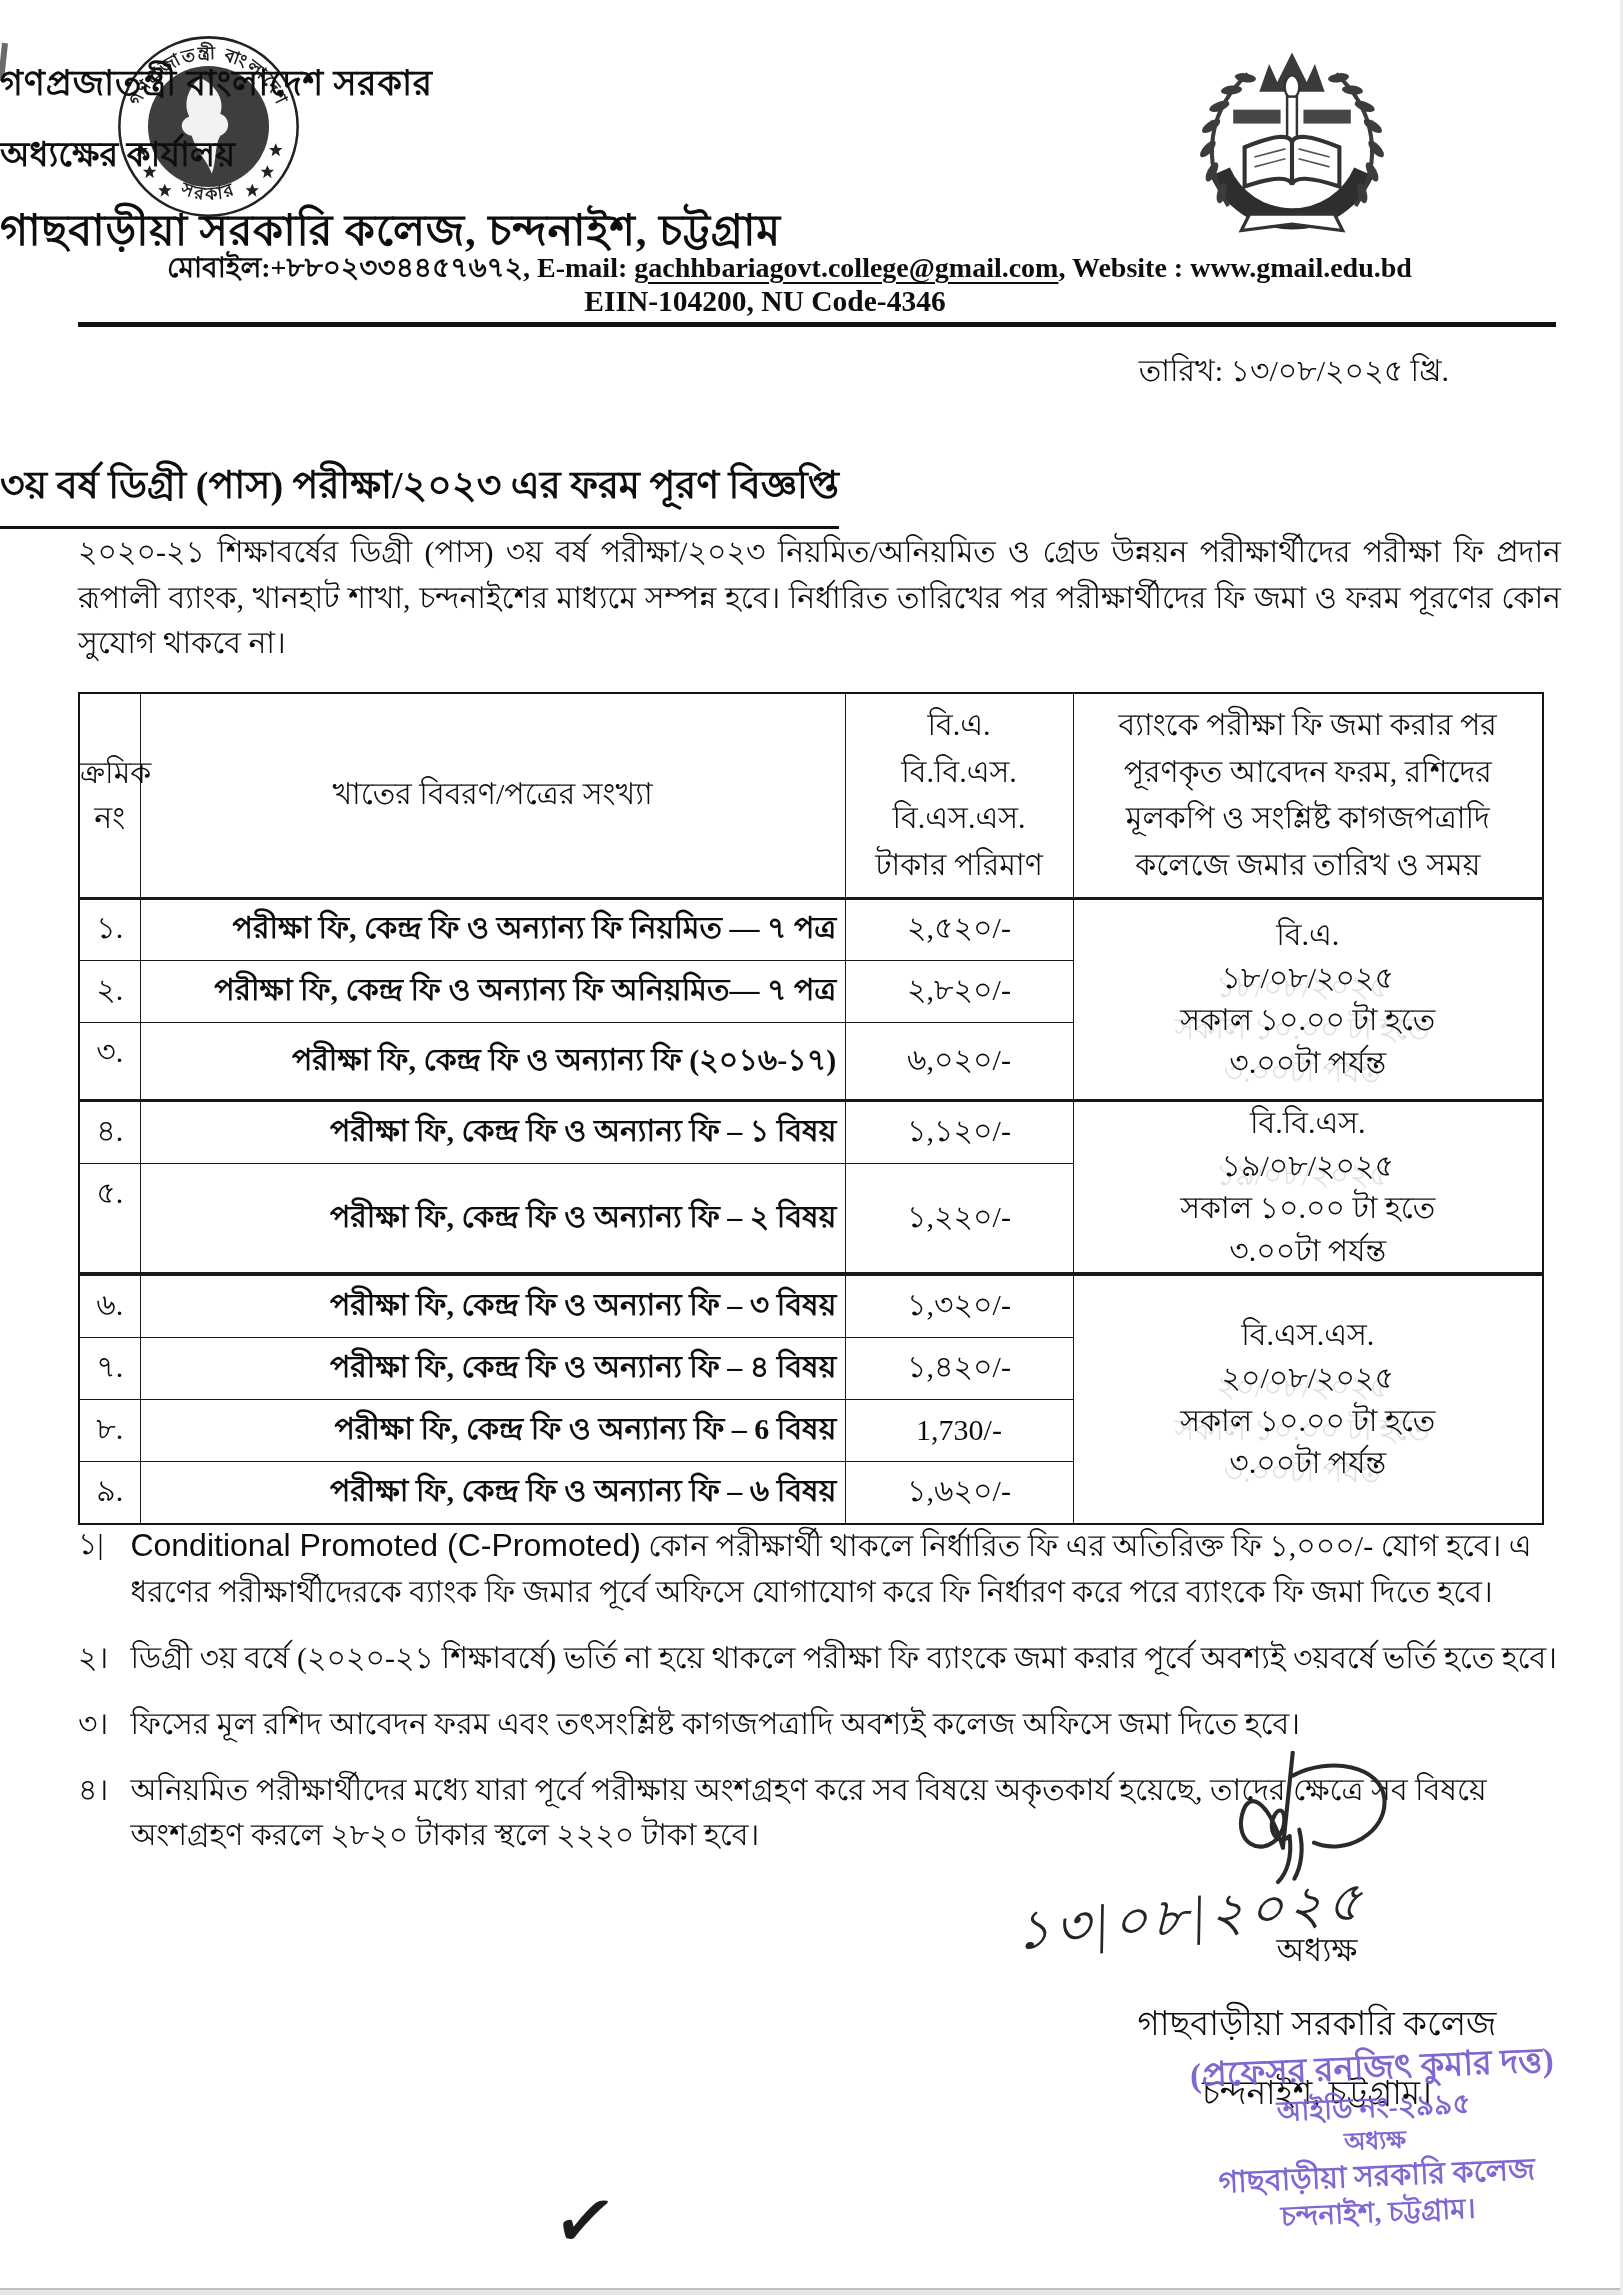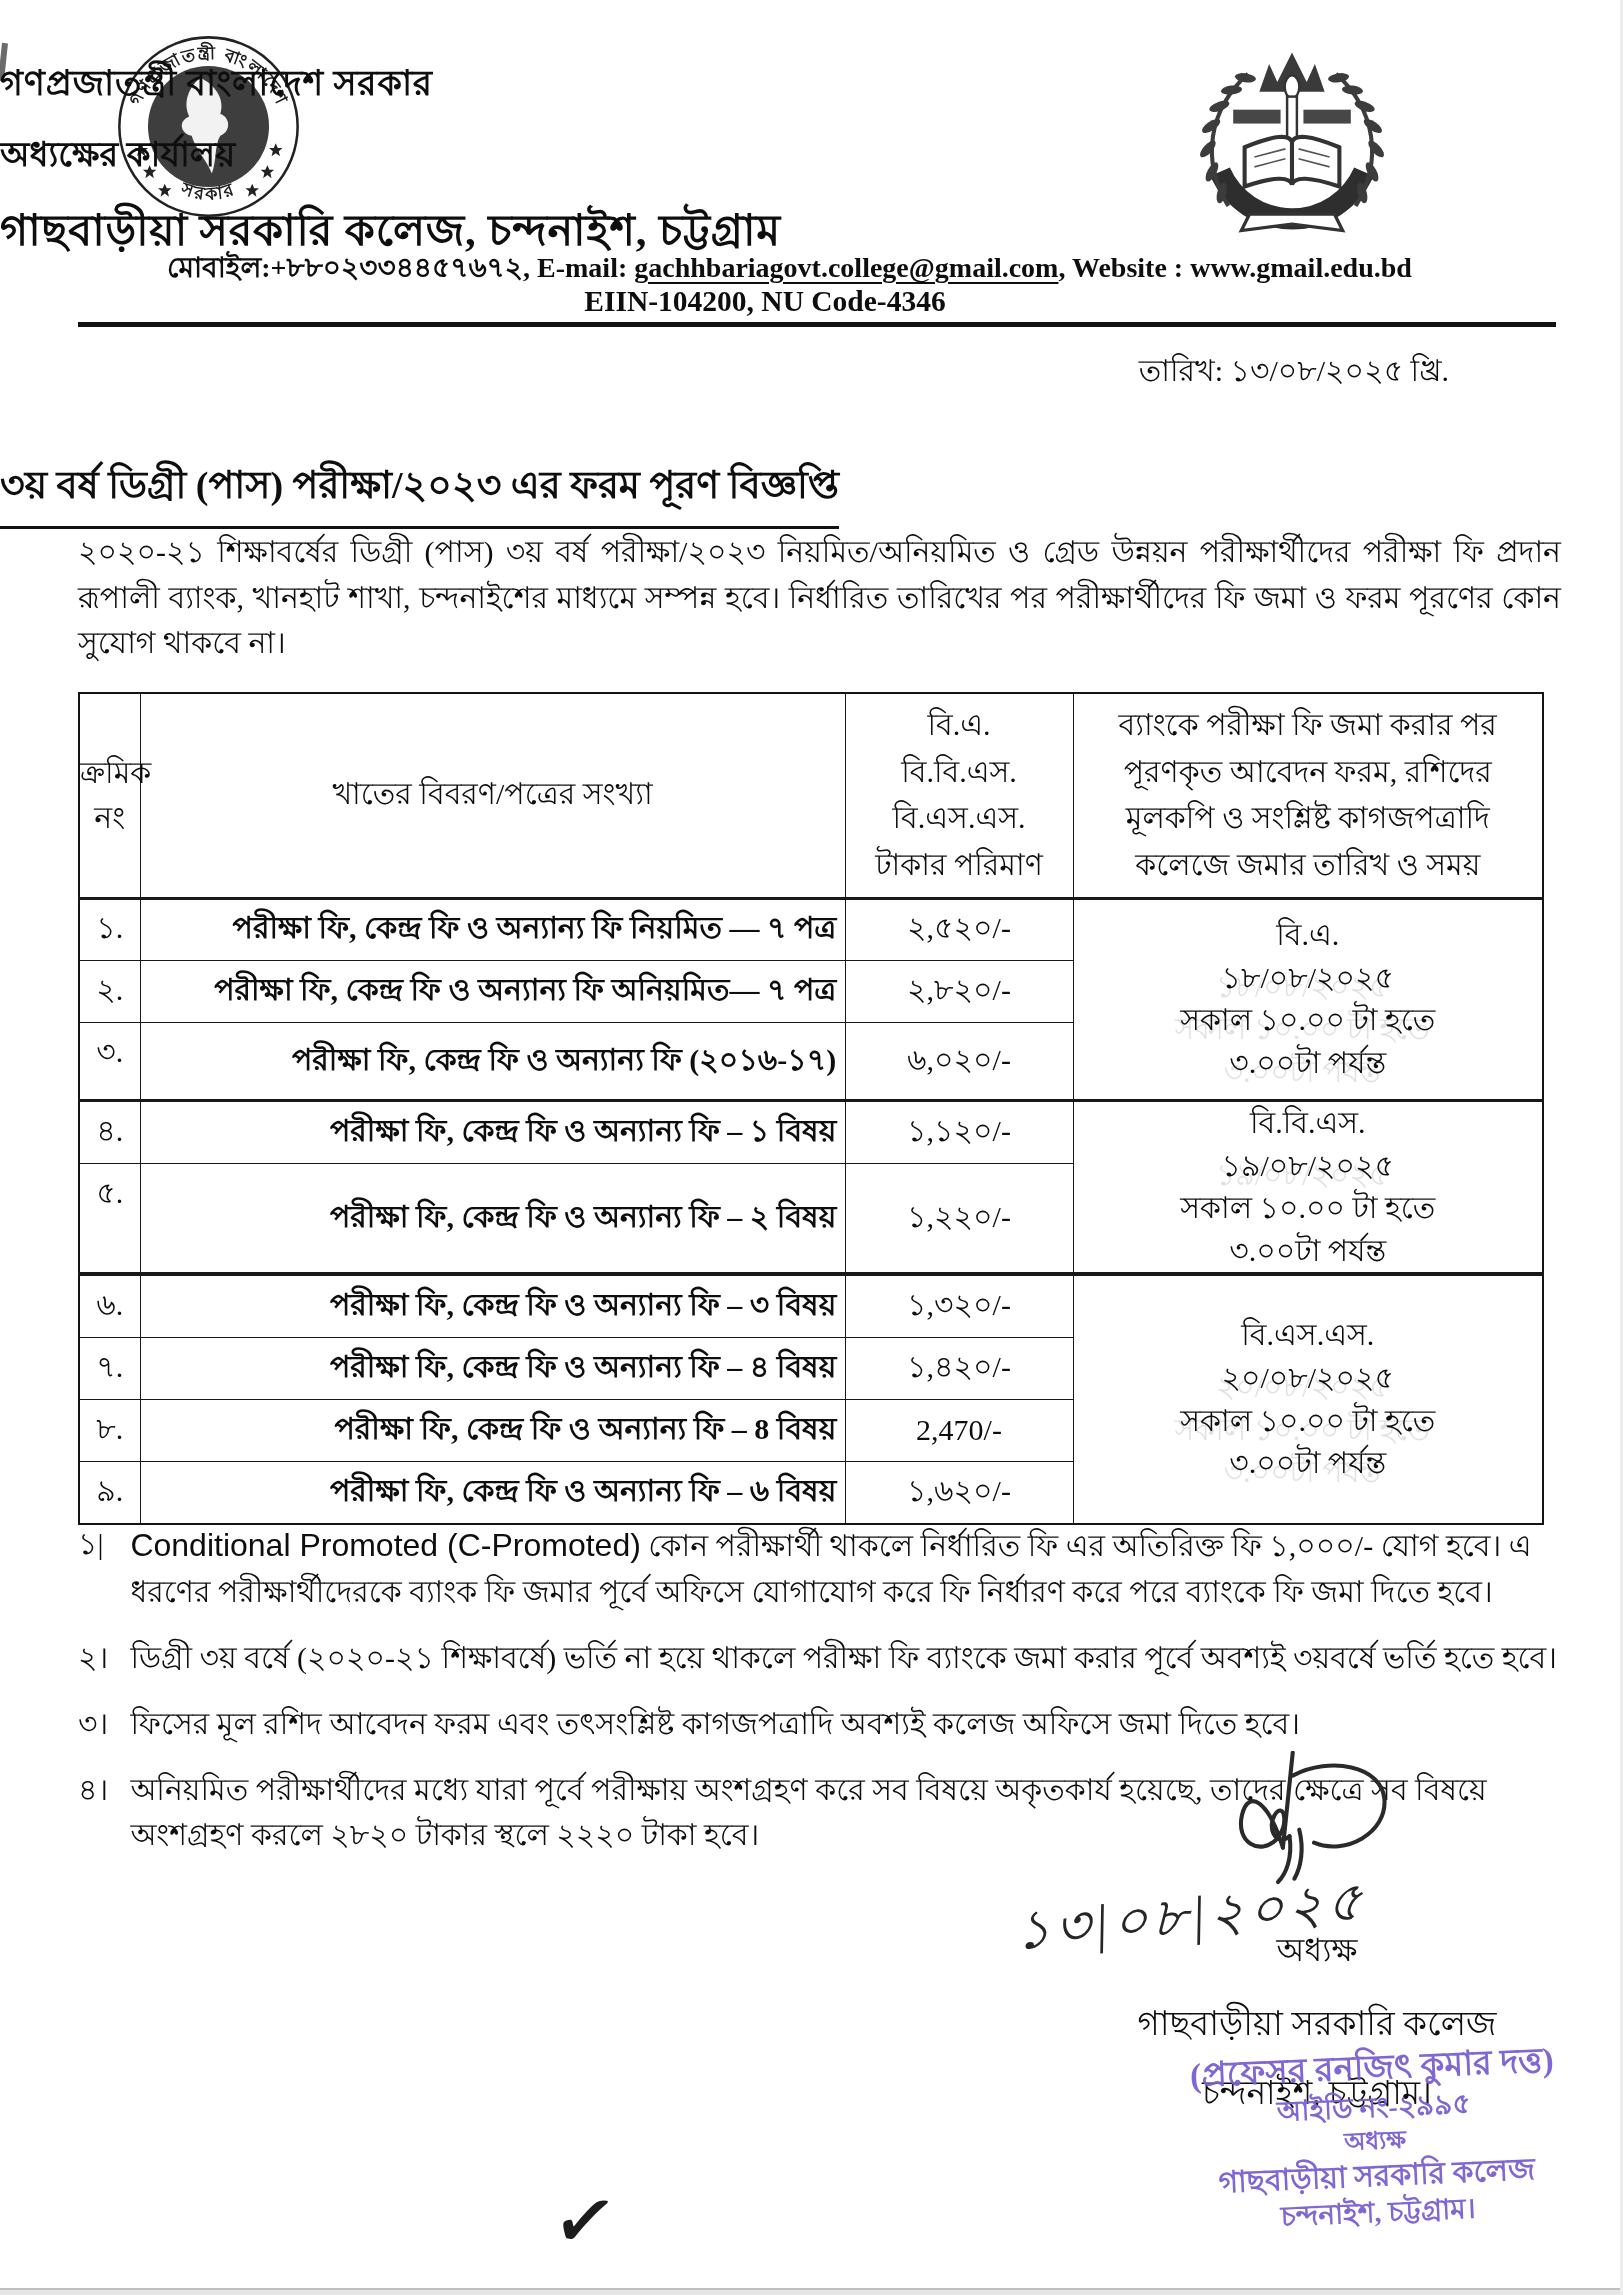--- a/index.html
+++ b/index.html
@@ -262,22 +262,22 @@
           <div class="grp-line ghost">৩.০০টা পর্যন্ত</div>
         </td>
       </tr>
       <tr class="h-r7">
         <td class="c-serial">৭.</td>
         <td class="c-desc">পরীক্ষা ফি, কেন্দ্র ফি ও অন্যান্য ফি – ৪ বিষয়</td>
         <td class="c-amt">১,৪২০/-</td>
       </tr>
       <tr class="h-r8">
         <td class="c-serial">৮.</td>
-        <td class="c-desc">পরীক্ষা ফি, কেন্দ্র ফি ও অন্যান্য ফি – 8 বিষয়</td>
-        <td class="c-amt">2,470/-</td>
+        <td class="c-desc">পরীক্ষা ফি, কেন্দ্র ফি ও অন্যান্য ফি – 6 বিষয়</td>
+        <td class="c-amt">1,730/-</td>
       </tr>
       <tr class="h-r9">
         <td class="c-serial">৯.</td>
         <td class="c-desc">পরীক্ষা ফি, কেন্দ্র ফি ও অন্যান্য ফি – ৬ বিষয়</td>
         <td class="c-amt">১,৬২০/-</td>
       </tr>
     </tbody>
   </table>
 
   <div class="notes">

